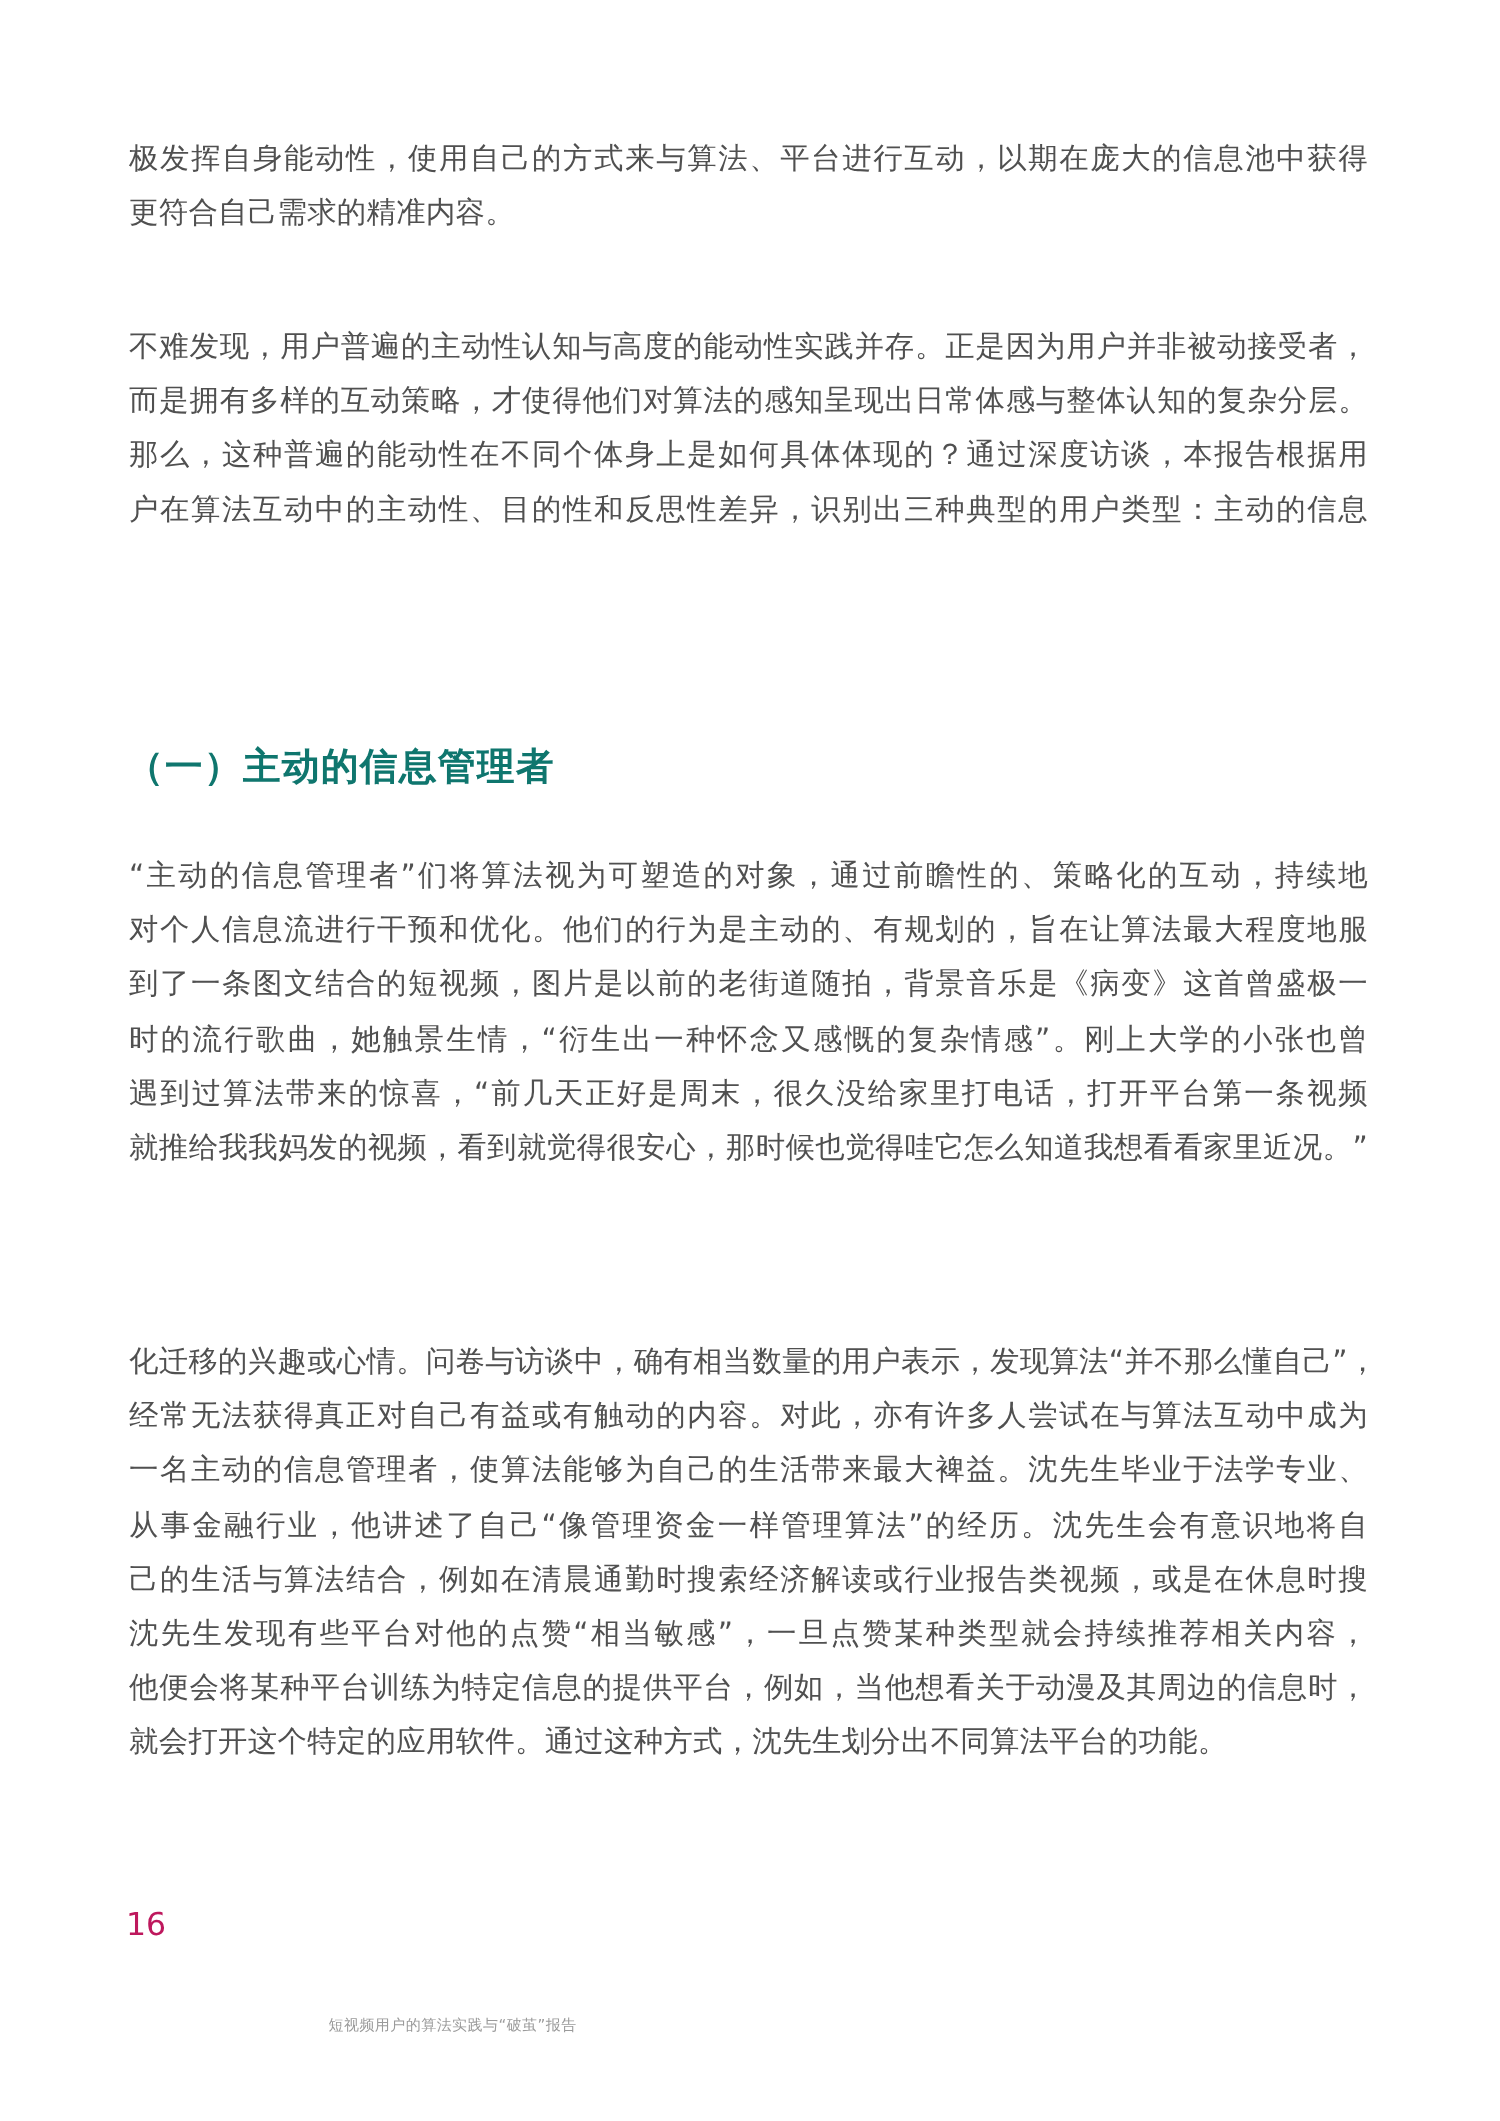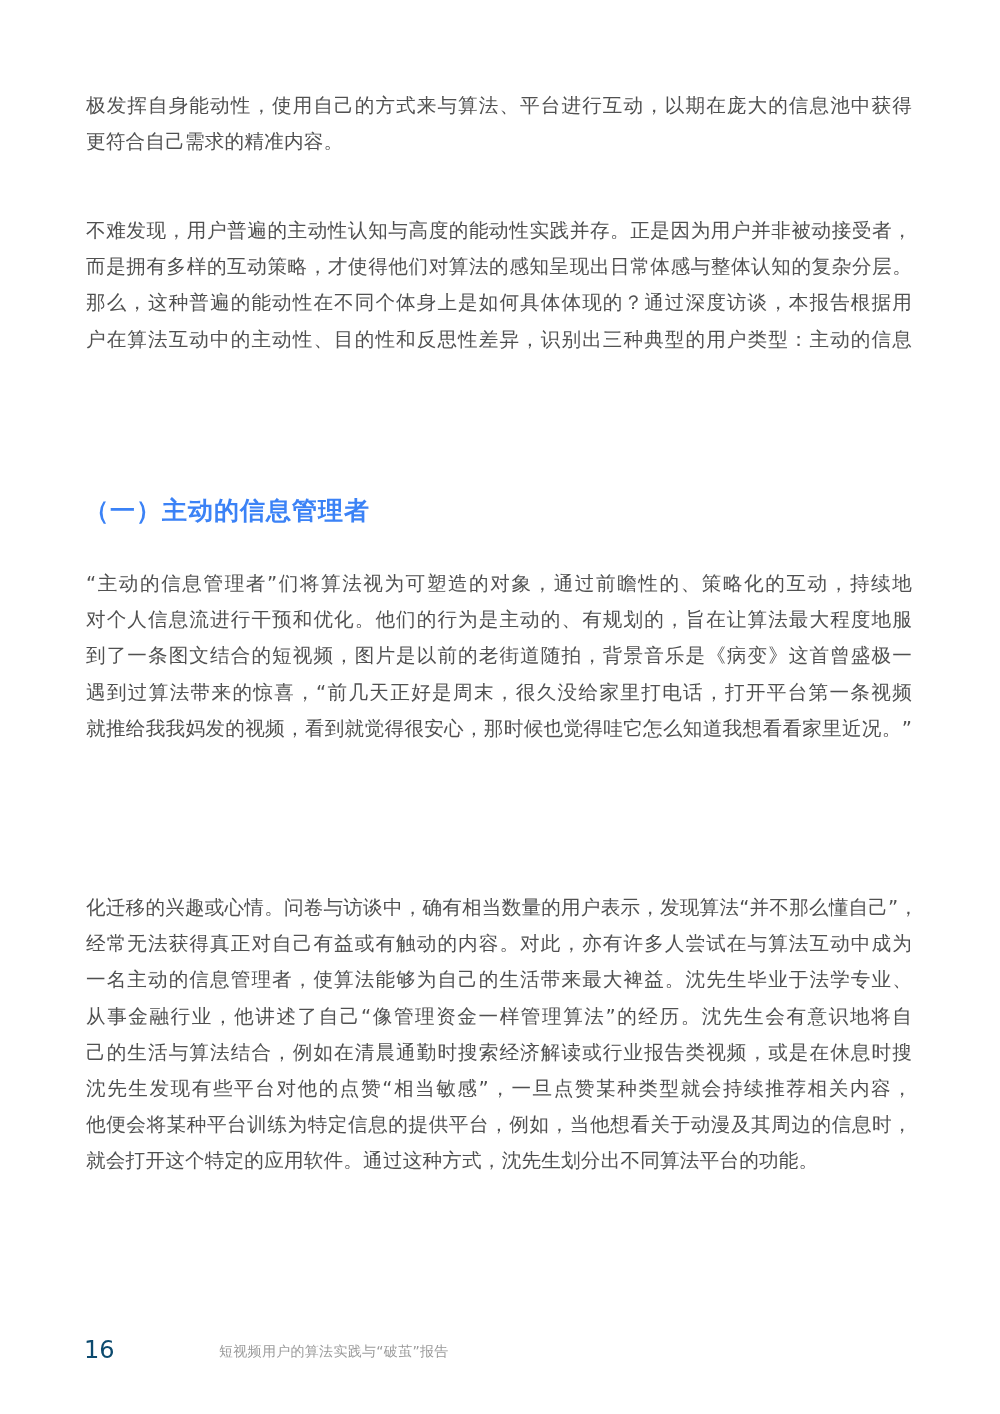--- a/index.html
+++ b/index.html
@@ -42,38 +42,38 @@
     .para .line.last {
       text-align-last: left;
     }
     .heading {
       position: absolute;
       left: 84px;
       top: 491px;
       margin: 0;
       font-size: 25px;
       font-weight: bold;
-      color: #3b82f6;
+      color: #0f766e;
       letter-spacing: 1px;
       line-height: 40px;
       text-align: right;
     }
     .footer-page-num {
       position: absolute;
       left: 84px;
-      top: 1337px;
-      font-size: 24px;
-      color: #0c4a6e;
+      top: 1270px;
+      font-size: 21px;
+      color: #be185d;
       line-height: 26px;
     }
     .footer-title {
       position: absolute;
       left: 219px;
       top: 1340px;
-      font-size: 14px;
+      font-size: 10px;
       color: #9a9a9a;
       line-height: 22px;
       letter-spacing: 0.3px;
     }
   </style>
 </head>
 <body>
 
 <div class="page">
 
@@ -88,20 +88,21 @@
     <span class="line">那么，这种普遍的能动性在不同个体身上是如何具体体现的？通过深度访谈，本报告根据用</span>
     <span class="line">户在算法互动中的主动性、目的性和反思性差异，识别出三种典型的用户类型：主动的信息</span>
   </div>
 
   <h2 class="heading">（一）主动的信息管理者</h2>
 
   <div class="para" style="top:566px;">
     <span class="line">“主动的信息管理者”们将算法视为可塑造的对象，通过前瞻性的、策略化的互动，持续地</span>
     <span class="line">对个人信息流进行干预和优化。他们的行为是主动的、有规划的，旨在让算法最大程度地服</span>
     <span class="line">到了一条图文结合的短视频，图片是以前的老街道随拍，背景音乐是《病变》这首曾盛极一</span>
+    <span class="line">时的流行歌曲，她触景生情，“衍生出一种怀念又感慨的复杂情感”。刚上大学的小张也曾</span>
     <span class="line">遇到过算法带来的惊喜，“前几天正好是周末，很久没给家里打电话，打开平台第一条视频</span>
     <span class="line">就推给我我妈发的视频，看到就觉得很安心，那时候也觉得哇它怎么知道我想看看家里近况。”</span>
   </div>
 
   <div class="para" style="top:890px;">
     <span class="line">化迁移的兴趣或心情。问卷与访谈中，确有相当数量的用户表示，发现算法“并不那么懂自己”，</span>
     <span class="line">经常无法获得真正对自己有益或有触动的内容。对此，亦有许多人尝试在与算法互动中成为</span>
     <span class="line">一名主动的信息管理者，使算法能够为自己的生活带来最大裨益。沈先生毕业于法学专业、</span>
     <span class="line">从事金融行业，他讲述了自己“像管理资金一样管理算法”的经历。沈先生会有意识地将自</span>
     <span class="line">己的生活与算法结合，例如在清晨通勤时搜索经济解读或行业报告类视频，或是在休息时搜</span>

